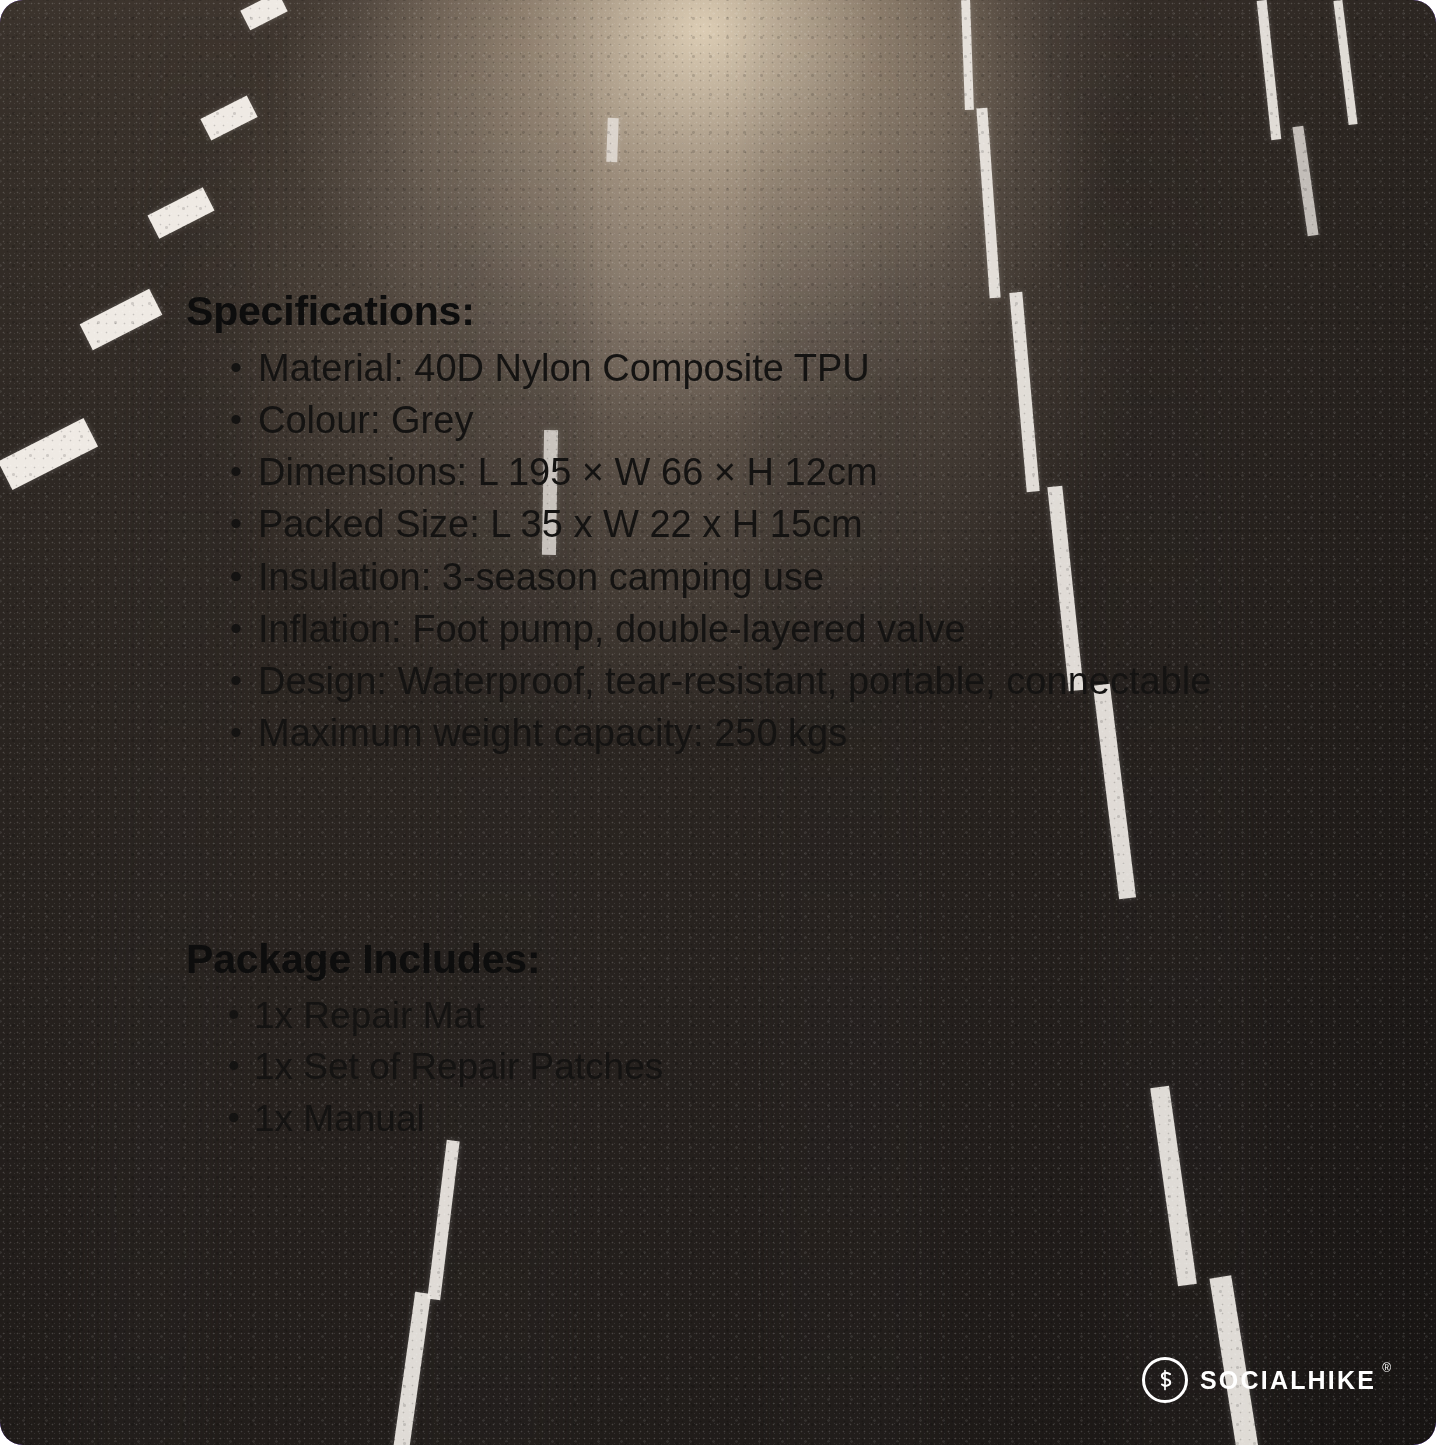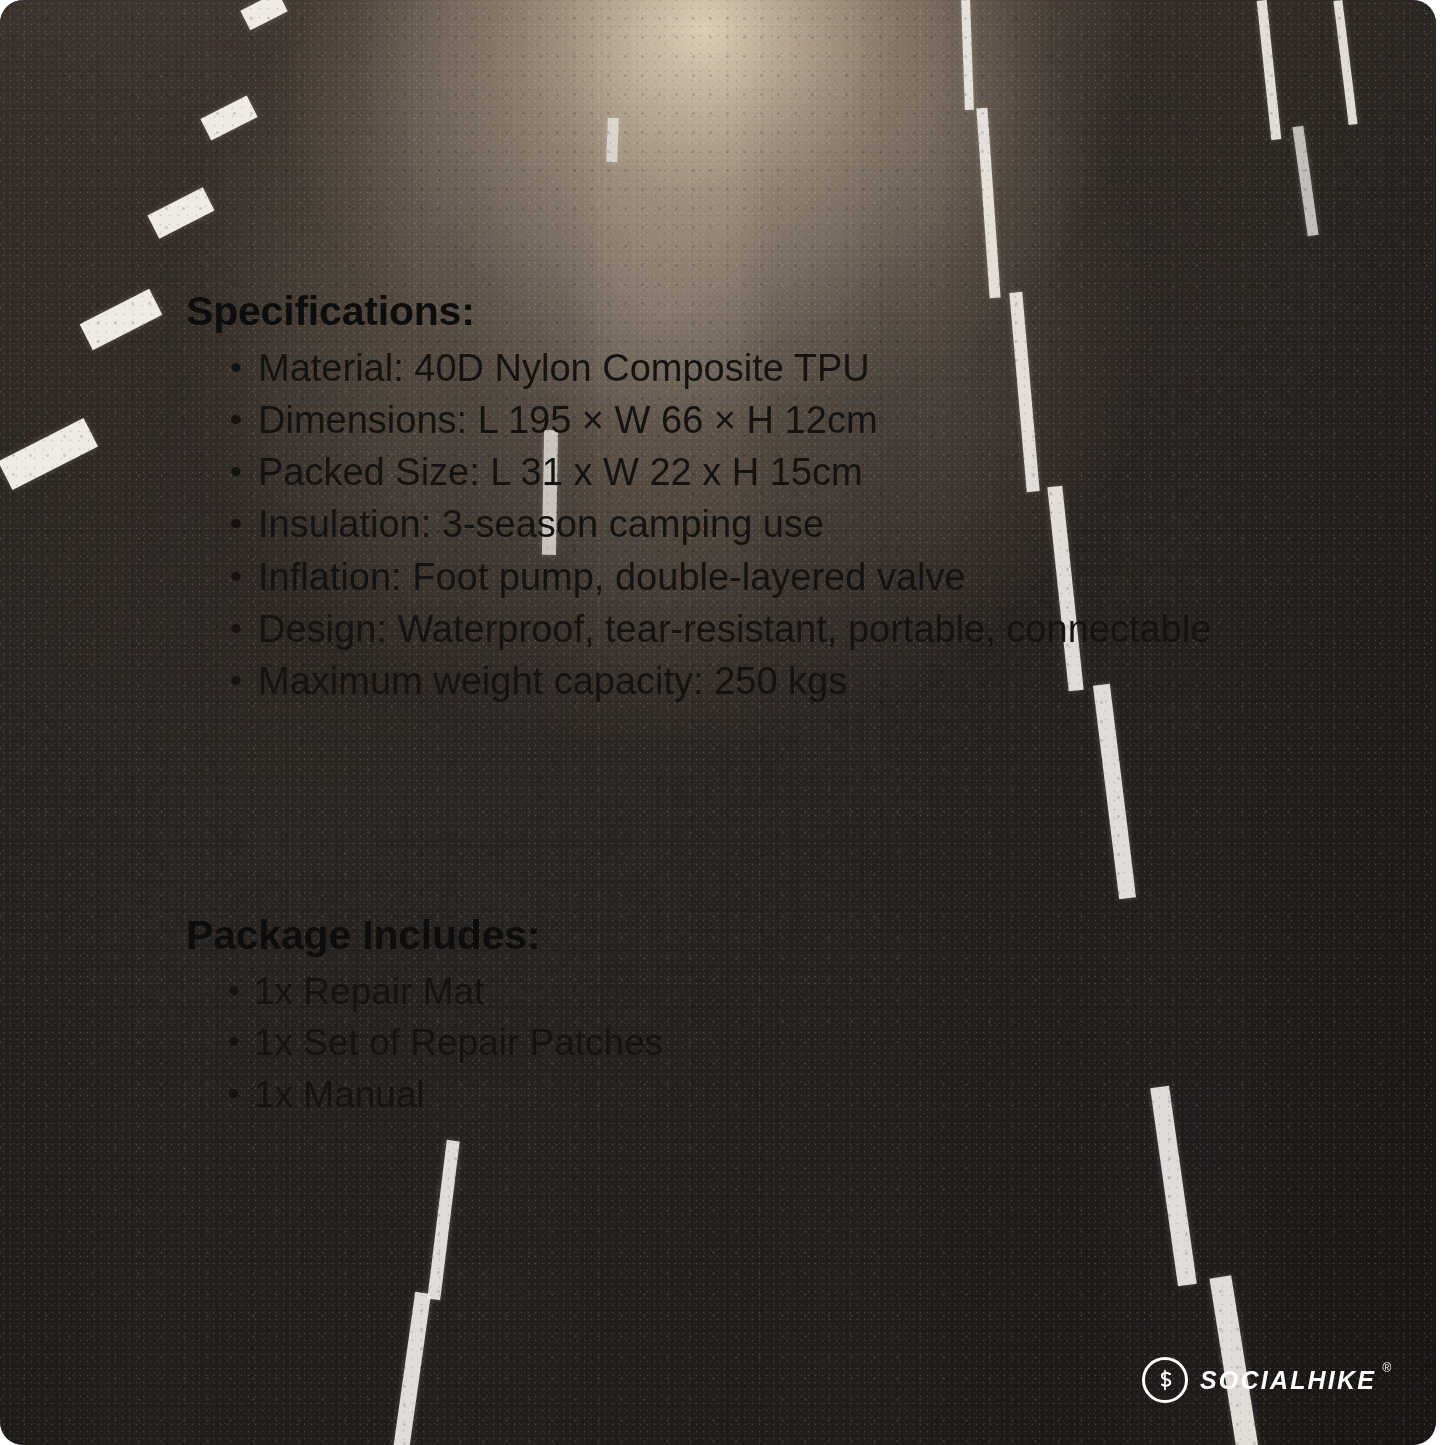--- a/index.html
+++ b/index.html
@@ -142,21 +142,20 @@
   }
 
   
   .logo {
     position: absolute;
     right: 54px;
     bottom: 42px;
     display: flex;
     align-items: center;
     gap: 12px;
-    font-style: italic;
   }
   .logo .glyph {
     width: 40px;
     height: 40px;
     border-radius: 50%;
     border: 3px solid #ffffff;
     display: flex;
     align-items: center;
     justify-content: center;
   }
@@ -218,28 +217,29 @@
 
     <div class="block" style="left:186px; top:288px; width:1120px;">
       <h2 class="heading">Specifications:</h2>
       <ul class="speclist">
         <li>
           <span class="bullet">•</span>
           <span>Material: 40D Nylon Composite TPU</span>
         </li>
         <li>
           <span class="bullet">•</span>
+          <span>Colour: Grey</span>
         </li>
         <li>
           <span class="bullet">•</span>
           <span>Dimensions: L 195 × W 66 × H 12cm</span>
         </li>
         <li>
           <span class="bullet">•</span>
-          <span>Packed Size: L 31 x W 22 x H 15cm</span>
+          <span>Packed Size: L 35 x W 22 x H 15cm</span>
         </li>
         <li>
           <span class="bullet">•</span>
         </li>
         <li>
           <span class="bullet">•</span>
           <span>Insulation: 3-season camping use</span>
         </li>
         <li>
           <span class="bullet">•</span>
@@ -249,21 +249,21 @@
           <span class="bullet">•</span>
           <span>Design: Waterproof, tear-resistant, portable, connectable</span>
         </li>
         <li>
           <span class="bullet">•</span>
           <span>Maximum weight capacity: 250 kgs</span>
         </li>
       </ul>
     </div>
 
-    <div class="block" style="left:186px; top:912px; width:1000px;">
+    <div class="block" style="left:186px; top:936px; width:1000px;">
       <h2 class="heading">Package Includes:</h2>
       <ul class="packagelist">
         <li>
           <span class="bullet">•</span>
           <span>1x Repair Mat</span>
         </li>
         <li>
           <span class="bullet">•</span>
           <span>1x Set of Repair Patches</span>
         </li>

